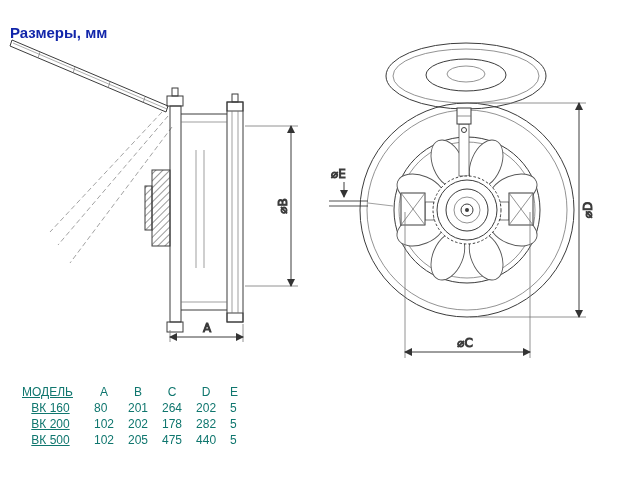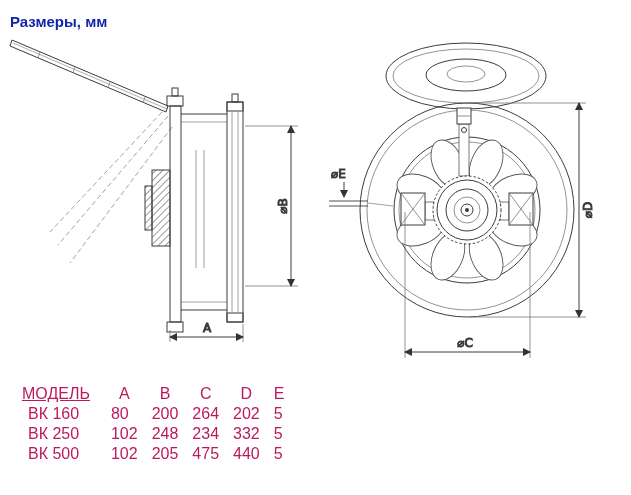--- a/index.html
+++ b/index.html
@@ -4,43 +4,43 @@
 <style>
   html,body{margin:0;padding:0;background:#fff;}
   .canvas{
     position:relative;
     width:631px;height:495px;
     background:#ffffff;
     overflow:hidden;
     font-family:"Liberation Sans",sans-serif;
   }
   .page-title{
-    position:absolute;left:10px;top:13px;
+    position:absolute;left:10px;top:24px;
     font-size:15px;font-weight:bold;color:#1226aa;
   }
   svg text{
     font-family:"DejaVu Sans","Liberation Sans",sans-serif;
     font-size:12px;fill:#222;
   }
   .dims-table{
     position:absolute;left:18px;top:384px;
     border-collapse:collapse;
-    font-size:16px;color:#be185d;
+    font-size:12px;color:#0f766e;
   }
   .dims-table th{
     font-weight:normal;padding:1px 7px;text-align:center;
   }
   .dims-table th.model-h{
     text-align:left;text-decoration:underline;padding-left:4px;padding-right:14px;
   }
   .dims-table td{
     padding:1px 7px;text-align:left;
   }
   .dims-table td.model-c{
-    text-align:left;padding-left:10px;padding-right:14px;white-space:nowrap;
+    text-align:center;padding-left:10px;padding-right:14px;white-space:nowrap;text-decoration:underline;
   }
 </style>
 </head>
 <body>
 
 <div class="canvas">
 
   <div class="page-title">Размеры, мм</div>
 
   <svg width="631" height="495" viewBox="0 0 631 495" xmlns="http://www.w3.org/2000/svg">
@@ -205,31 +205,31 @@
         <th>B</th>
         <th>C</th>
         <th>D</th>
         <th>E</th>
       </tr>
     </thead>
     <tbody>
       <tr>
         <td class="model-c">ВК 160</td>
         <td>80</td>
-        <td>200</td>
+        <td>201</td>
         <td>264</td>
         <td>202</td>
         <td>5</td>
       </tr>
       <tr>
-        <td class="model-c">ВК 250</td>
+        <td class="model-c">ВК 200</td>
         <td>102</td>
-        <td>248</td>
-        <td>234</td>
-        <td>332</td>
+        <td>202</td>
+        <td>178</td>
+        <td>282</td>
         <td>5</td>
       </tr>
       <tr>
         <td class="model-c">ВК 500</td>
         <td>102</td>
         <td>205</td>
         <td>475</td>
         <td>440</td>
         <td>5</td>
       </tr>

